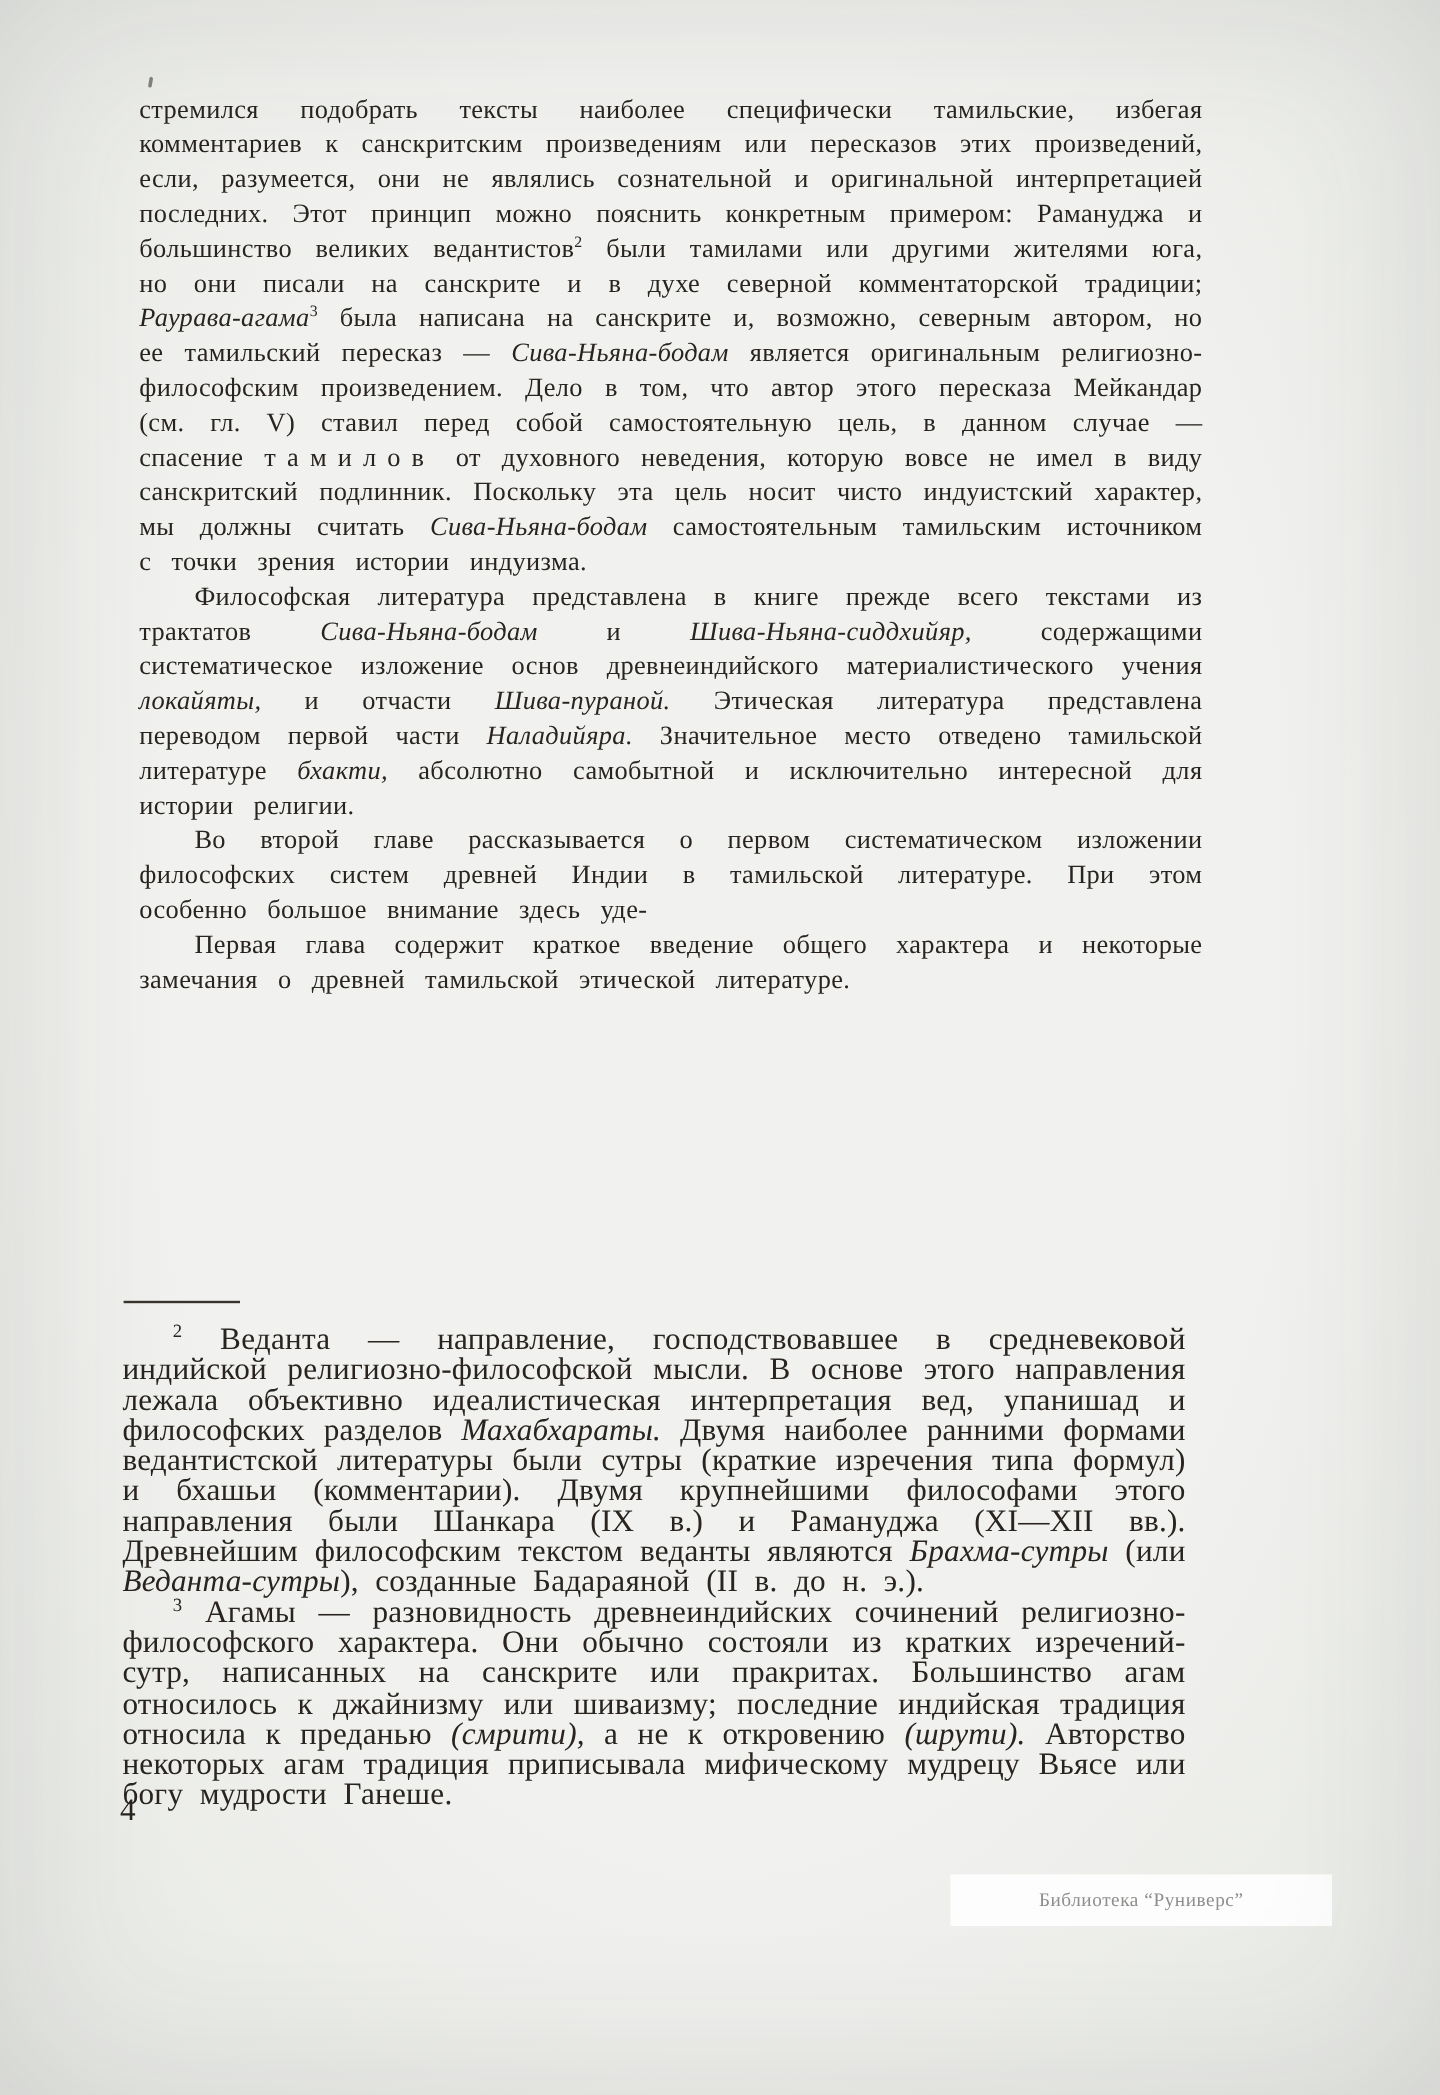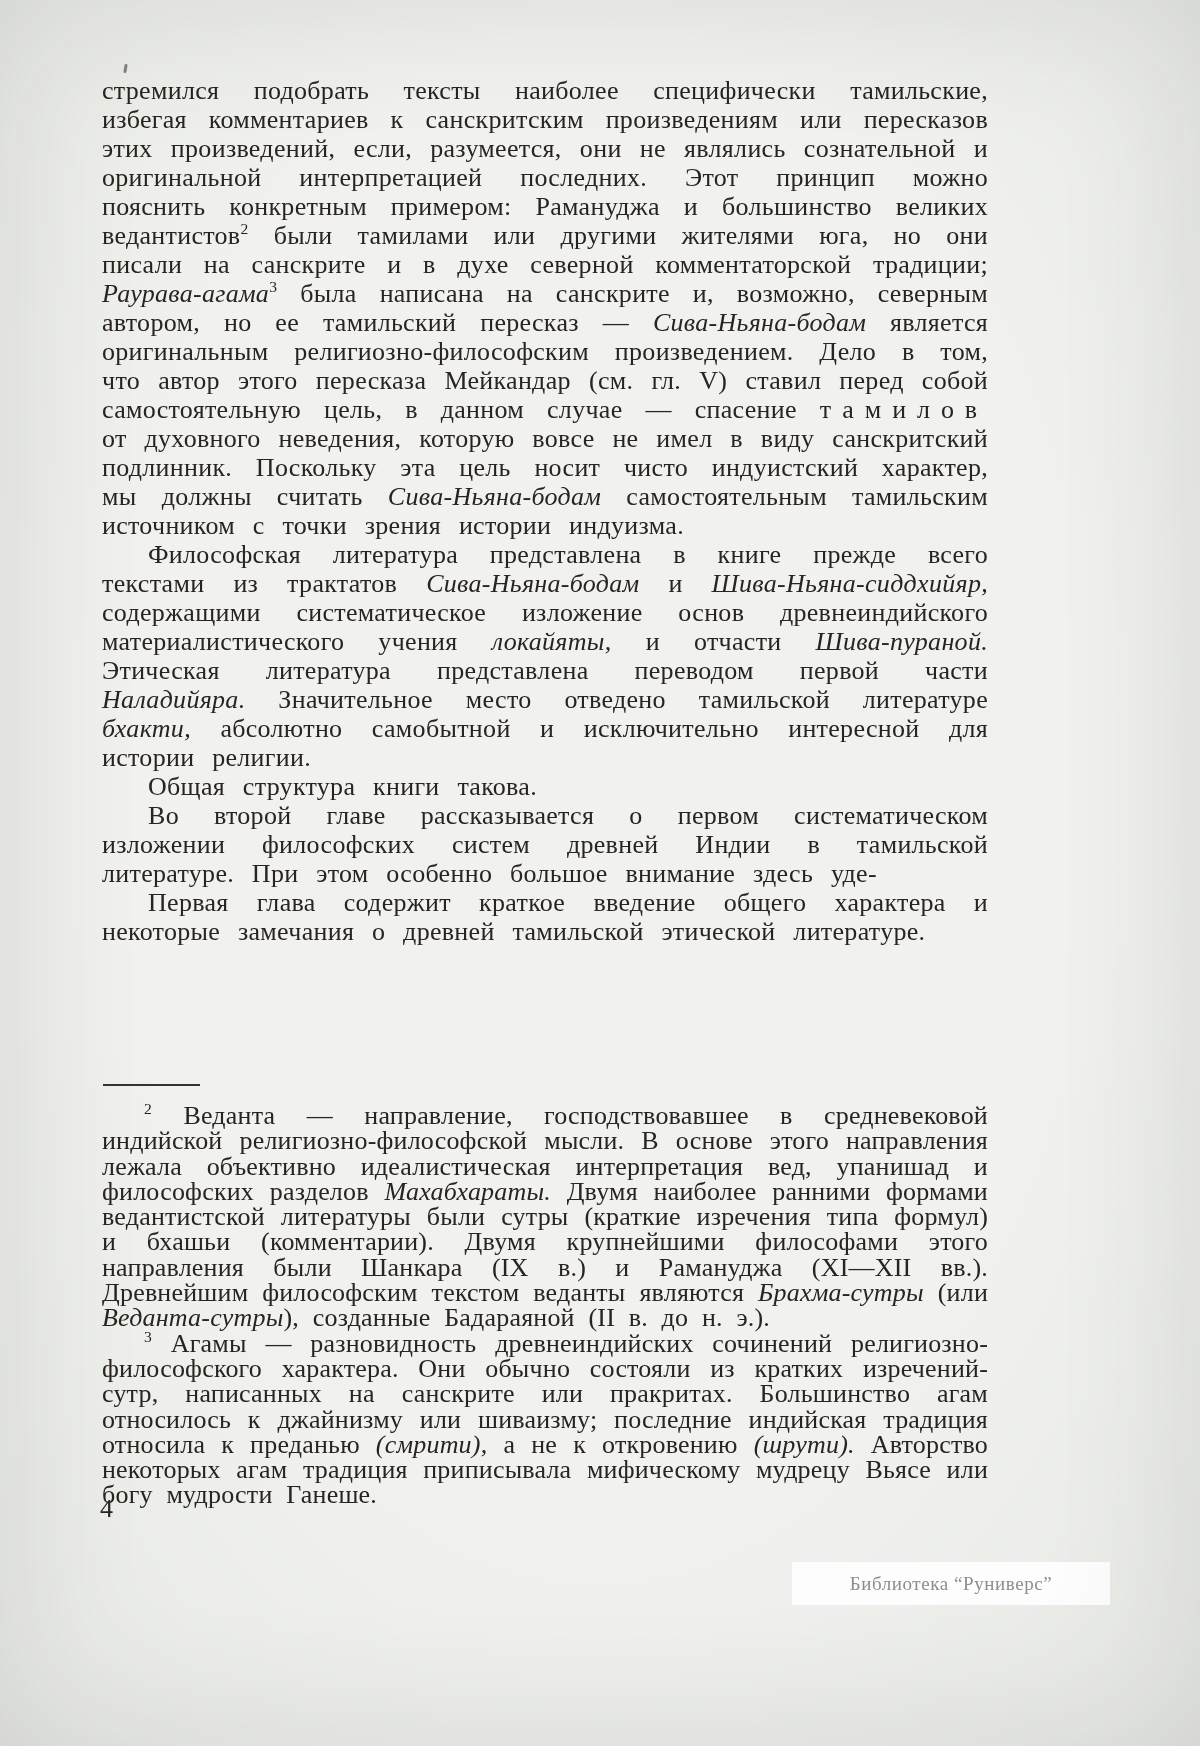--- a/index.html
+++ b/index.html
@@ -24,22 +24,22 @@
   }
   .scan-artifact {
     position: absolute; left: 124px; top: 64px;
     width: 3px; height: 9px;
     background: rgba(45,42,38,0.55);
     border-radius: 2px;
     transform: rotate(10deg);
   }
   .text-block {
     position: absolute;
-    left: 102px; top: 76px; width: 886px;
-    font-size: 26px; line-height: 29px;
+    left: 116px; top: 76px; width: 886px;
+    font-size: 22px; line-height: 29px;
     text-align: justify;
     word-spacing: 11px;
     letter-spacing: 0.3px;
     hyphens: auto;
   }
   .para { margin: 0; text-indent: 46px; }
   .para.no-indent { text-indent: 0; }
   sup { font-size: 0.6em; line-height: 0; vertical-align: super; }
   em { font-style: italic; }
   .spaced { letter-spacing: 0.42em; }
@@ -63,36 +63,35 @@
     font-size: 26px; color: #29241f;
   }
   .watermark {
     position: absolute; left: 792px; top: 1562px;
     width: 318px; height: 43px;
     background: #fcfdfc;
     display: flex; align-items: center; justify-content: center;
   }
   .watermark-label {
     color: #8d8d8b;
-    font-size: 19px;
+    font-size: 16px;
     letter-spacing: 0.03em;
     font-family: "Liberation Serif", serif;
   }
 </style>
 </head>
 <body>
 
 <div class="page">
 
   <div class="scan-artifact"></div>
 
   <main class="text-block">
     <p class="para no-indent"><span>стремился подобрать тексты наиболее специфически тамильские, избегая комментариев к санскритским произведениям или пересказов этих произведений, если, разумеется, они не являлись сознательной и оригинальной интерпретацией последних. Этот принцип можно пояснить конкретным примером: Рамануджа и большинство великих ведантистов</span><sup>2</sup><span> были тамилами или другими жителями юга, но они писали на санскрите и в духе северной комментаторской традиции; </span><em>Раурава-агама</em><sup>3</sup><span> была написана на санскрите и, возможно, северным автором, но ее тамильский пересказ — </span><em>Сива-Ньяна-бодам</em><span> является оригинальным религиозно-философским произведением. Дело в том, что автор этого пересказа Мейкандар (см. гл. V) ставил перед собой самостоятельную цель, в данном случае — спасение </span><span class="spaced">тамилов</span><span> от духовного неведения, которую вовсе не имел в виду санскритский подлинник. Поскольку эта цель носит чисто индуистский характер, мы должны считать </span><em>Сива-Ньяна-бодам</em><span> самостоятельным тамильским источником с точки зрения истории индуизма.</span></p>
     <p class="para"><span>Философская литература представлена в книге прежде всего текстами из трактатов </span><em>Сива-Ньяна-бодам</em><span> и </span><em>Шива-Ньяна-сиддхийяр,</em><span> содержащими систематическое изложение основ древнеиндийского материалистического учения </span><em>локайяты,</em><span> и отчасти </span><em>Шива-пураной.</em><span> Этическая литература представлена переводом первой части </span><em>Наладийяра.</em><span> Значительное место отведено тамильской литературе </span><em>бхакти,</em><span> абсолютно самобытной и исключительно интересной для истории религии.</span></p>
-    <p class="para"><span>Общая структура книги такова.</span></p>
     <p class="para"><span>Во второй главе рассказывается о первом систематическом изложении философских систем древней Индии в тамильской литературе. При этом особенно большое внимание здесь уде-</span></p>
     <p class="para"><span>Первая глава содержит краткое введение общего характера и некоторые замечания о древней тамильской этической литературе.</span></p>
   </main>
 
   <div class="footnote-rule"></div>
 
   <section class="footnotes">
     <p class="footnote"><sup>2</sup><span> Веданта — направление, господствовавшее в средневековой индийской религиозно-философской мысли. В основе этого направления лежала объективно идеалистическая интерпретация вед, упанишад и философских разделов </span><em>Махабхараты.</em><span> Двумя наиболее ранними формами ведантистской литературы были сутры (краткие изречения типа формул) и бхашьи (комментарии). Двумя крупнейшими философами этого направления были Шанкара (IX в.) и Рамануджа (XI—XII вв.). Древнейшим философским текстом веданты являются </span><em>Брахма-сутры</em><span> (или </span><em>Веданта-сутры</em><span>), созданные Бадараяной (II в. до н. э.).</span></p>
     <p class="footnote"><sup>3</sup><span> Агамы — разновидность древнеиндийских сочинений религиозно-философского характера. Они обычно состояли из кратких изречений-сутр, написанных на санскрите или пракритах. Большинство агам относилось к джайнизму или шиваизму; последние индийская традиция относила к преданью </span><em>(смрити),</em><span> а не к откровению </span><em>(шрути).</em><span> Авторство некоторых агам традиция приписывала мифическому мудрецу Вьясе или богу мудрости Ганеше.</span></p>
   </section>

